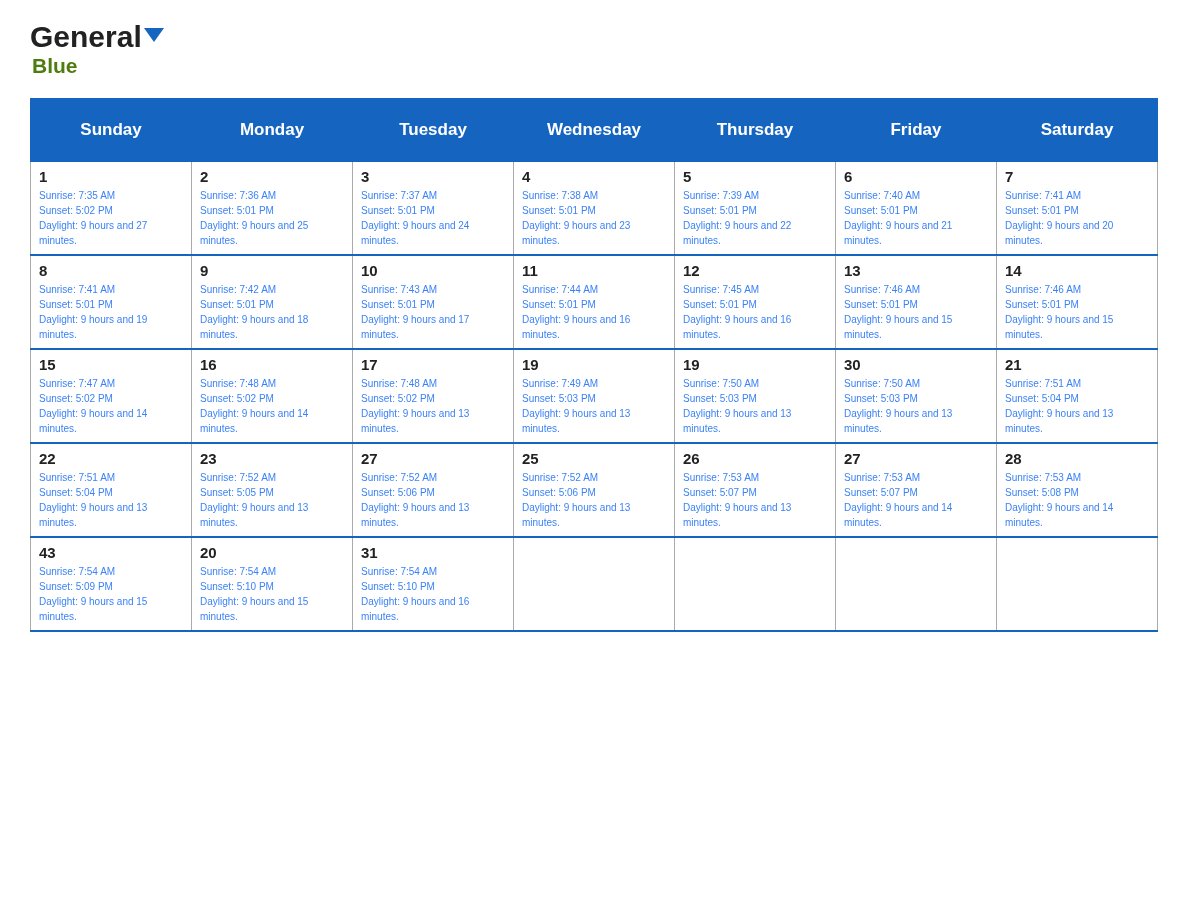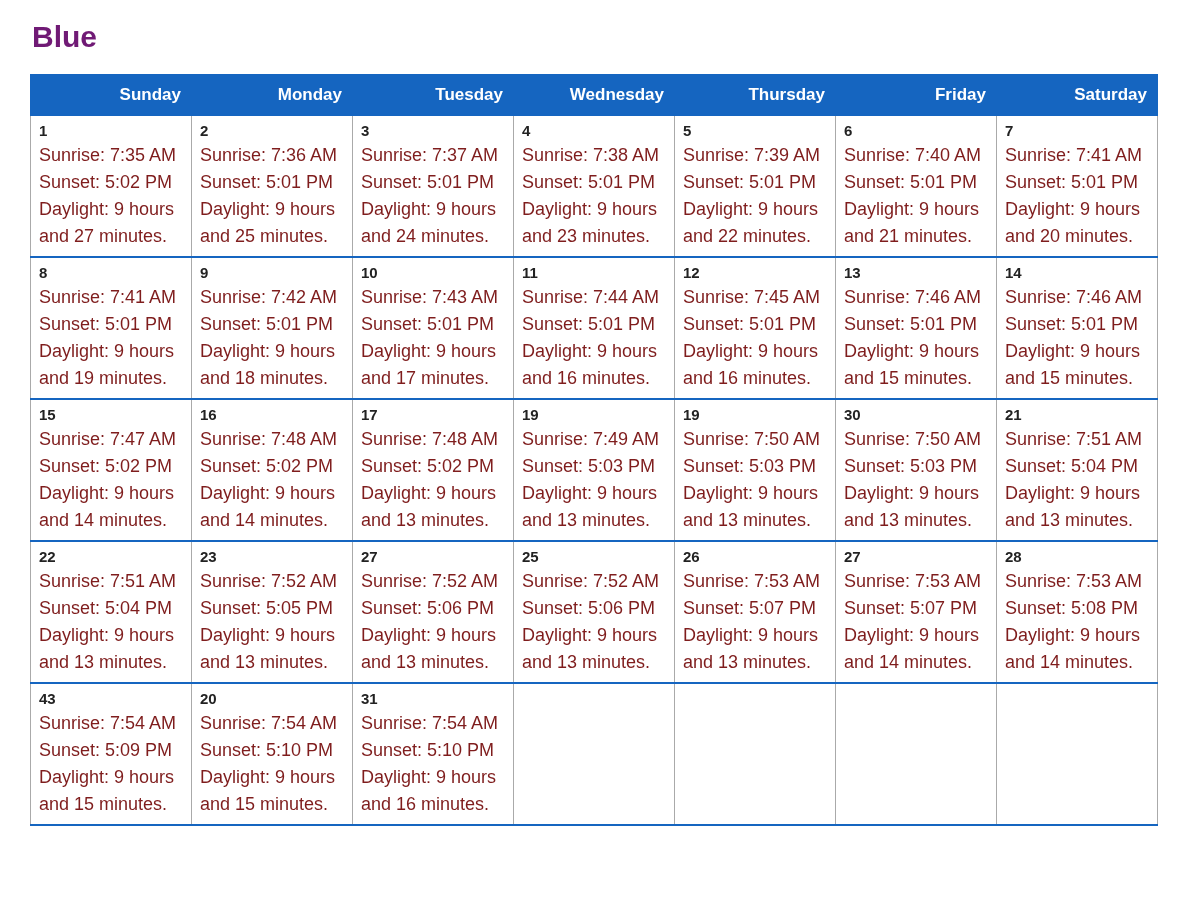--- a/index.html
+++ b/index.html
@@ -50,58 +50,62 @@
     }
     table {
       width: 100%;
       border-collapse: collapse;
     }
     thead tr th {
       background-color: #1565c0;
       color: #fff;
       font-size: 17px;
       font-weight: bold;
-      padding: 10px 10px;
-      text-align: right;
+      padding: 21px 10px;
+      text-align: center;
       border: 1px solid #1565c0;
     }
     tbody tr td {
       border: 1px solid #aaa;
       vertical-align: top;
       padding: 6px 8px;
       font-size: 13px;
       color: #222;
       width: calc(100% / 7);
       min-height: 90px;
     }
     .day-num {
       font-size: 15px;
       font-weight: bold;
       color: #222;
       display: block;
       margin-bottom: 3px;
     }
     .day-info {
-      font-size: 18px;
-      color: #7f1d1d;
+      font-size: 10px;
+      color: #3b82f6;
       line-height: 1.5;
     }
     tbody tr {
       border-bottom: 2px solid #1565c0;
     }
     td.empty {
       background: #fff;
     }
   </style>
 </head>
 <body>
 
 <div class="header">
   <div class="logo">
-    <span class="logo-blue" style="font-size:30px;font-weight:bold;color:#701a75;font-family:Arial,sans-serif;margin-left:2px;">Blue</span>
+    <div style="display:flex;align-items:center;">
+      <span class="logo-general" style="font-size:30px;font-weight:bold;color:#222;font-family:Arial,sans-serif;">General</span>
+      <span class="logo-triangle"></span>
+    </div>
+    <span class="logo-blue" style="font-size:21px;font-weight:bold;color:#4d7c0f;font-family:Arial,sans-serif;margin-left:2px;">Blue</span>
   </div>
   <div class="title-block">
     <div class="month-title"></div>
     <div class="location"></div>
   </div>
 </div>
 
 <table>
   <thead>
     <tr>

